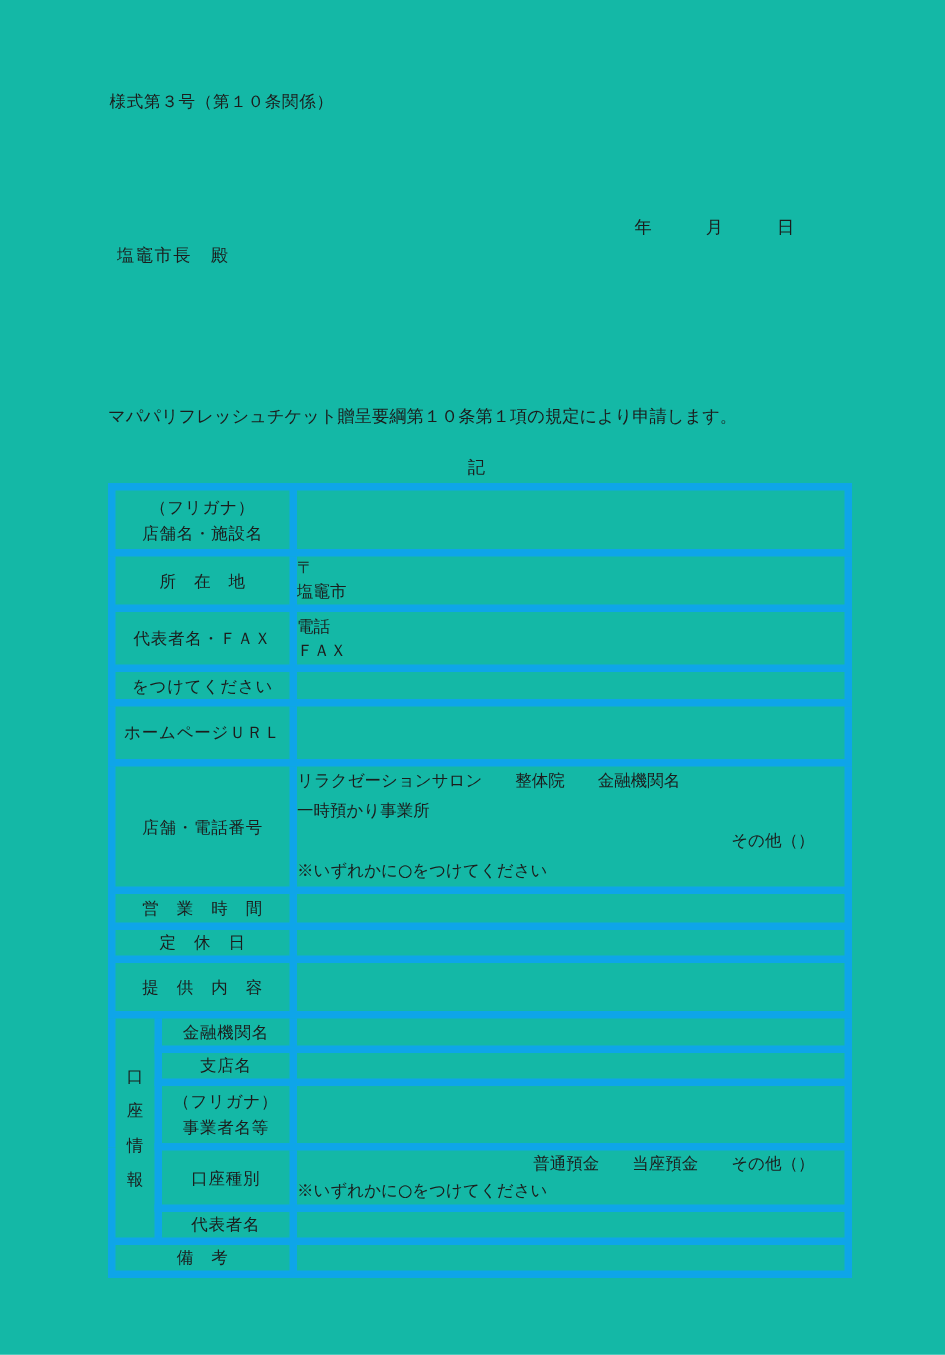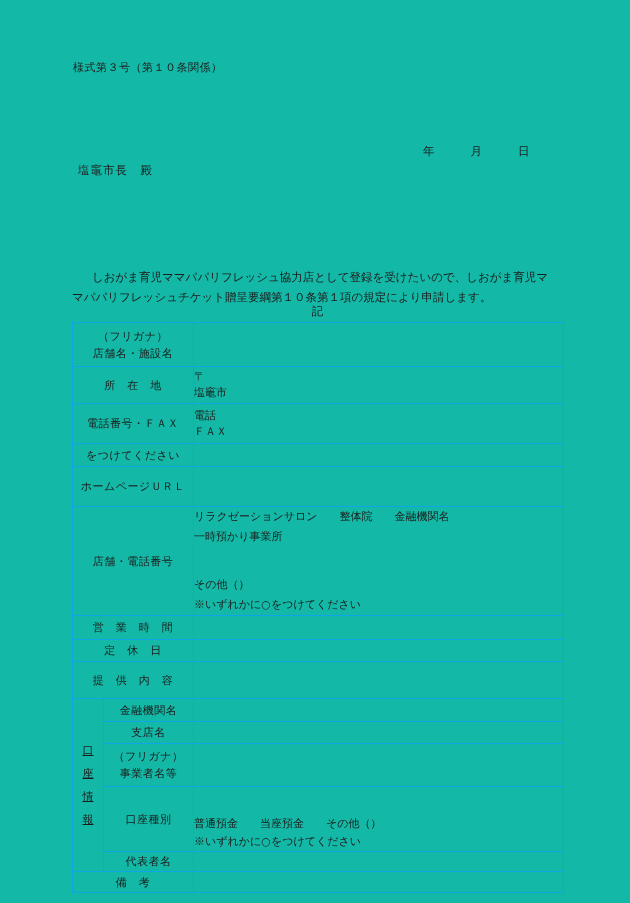--- a/index.html
+++ b/index.html
@@ -15,51 +15,50 @@
                font-size:13px; letter-spacing:0.4px; white-space:nowrap; }
   .date-line { position:absolute; left:423px; top:144px; font-size:11.5px; display:flex; gap:36px; }
   .addressee { position:absolute; left:78px; top:163px; font-size:11.5px; letter-spacing:1px; }
   .applicant { position:absolute; left:320px; top:184px; font-size:11.5px; line-height:20.5px; }
   .body-text { position:absolute; left:72px; top:267px; width:500px; font-size:11.5px; line-height:20px; }
   .body-text .indent { margin-left:20px; }
   .record-marker { position:absolute; left:72px; top:304px; width:491px; text-align:center; font-size:11.5px; }
 
   table.form { position:absolute; left:72px; top:322px; width:491px;
                border-collapse:collapse; table-layout:fixed; }
-  table.form td { border:1px solid #0ea5e9; padding:0; vertical-align:middle;
+  table.form td { border:5px solid #0ea5e9; padding:0; vertical-align:middle;
                   font-size:11px; overflow:hidden; }
   td.label { text-align:center; line-height:17px; letter-spacing:0.5px; }
   td.value { padding:2px 8px; text-align:left; }
   .vlines { line-height:16px; }
   .cat-lines { line-height:20px; }
   .acct-lines { line-height:18px; }
-  .paren-line { display:flex; justify-content:flex-start;margin-top:28px; }
+  .paren-line { display:flex; justify-content:flex-end; }
   .paren-line .close { margin-right:20px; }
   .vertical-label { width:1em; margin:0 auto; word-break:break-all;
-                    line-height:23px; text-align:center; font-size:11px;text-decoration:underline; }
+                    line-height:23px; text-align:center; font-size:11px; }
 </style>
 </head>
 <body>
 
 <div class="page">
 
   <div class="form-number">様式第３号（第１０条関係）</div>
 
 
   <div class="date-line">
     <span>年</span>
     <span>月</span>
     <span>日</span>
   </div>
 
   <div class="addressee">塩竈市長　殿</div>
 
 
   <div class="body-text">
-    <div class="indent">しおがま育児ママパパリフレッシュ協力店として登録を受けたいので、しおがま育児マ</div>
     <div>マパパリフレッシュチケット贈呈要綱第１０条第１項の規定により申請します。</div>
   </div>
 
   <div class="record-marker">記</div>
 
   <table class="form">
     <colgroup>
       <col style="width:31px">
         <col style="width:90px">
         <col style="width:370px">
@@ -76,21 +75,21 @@
 
     <tr style="height:37px">
       <td colspan="2" class="label">所　在　地</td>
       <td class="value vlines">
         <div>〒</div>
         <div>塩竈市</div>
       </td>
     </tr>
 
     <tr style="height:40px">
-      <td colspan="2" class="label">電話番号・ＦＡＸ</td>
+      <td colspan="2" class="label">代表者名・ＦＡＸ</td>
       <td class="value vlines">
         <div>電話</div>
         <div>ＦＡＸ</div>
       </td>
     </tr>
 
     <tr style="height:23px">
       <td colspan="2" class="label">をつけてください</td>
       <td class="value"></td>
     </tr>

